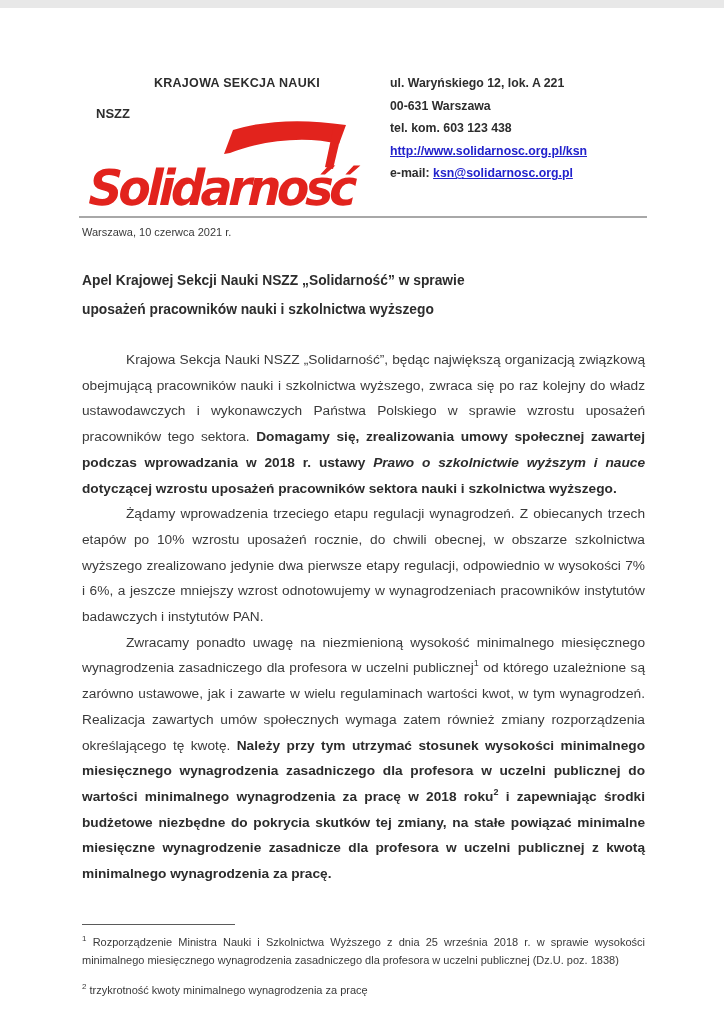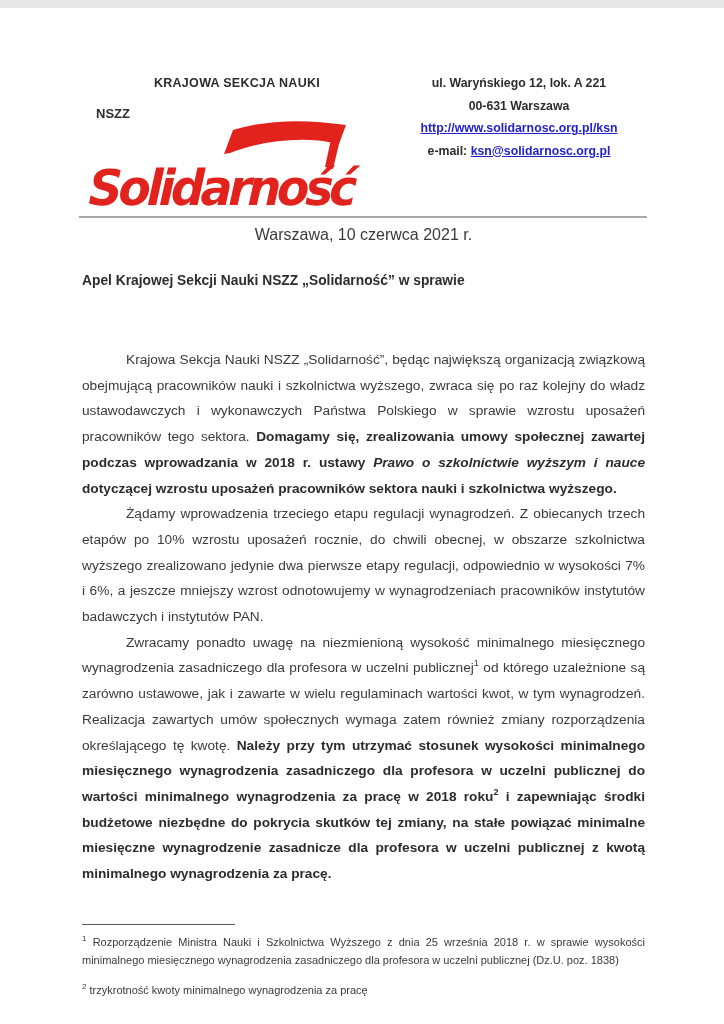--- a/index.html
+++ b/index.html
@@ -26,31 +26,31 @@
   .logo-flag { position: absolute; left: 132px; top: 6px; width: 135px; height: 52px; }
   .logo-text {
     position: absolute; left: 0; bottom: 0;
     font-family: "DejaVu Sans", sans-serif;
     font-size: 47px; font-weight: bold; font-style: italic;
     letter-spacing: -4px; line-height: 1; white-space: nowrap;
     transform: scaleY(1.05) skewX(-2deg); transform-origin: bottom left;
   }
   .contact {
     position: absolute; left: 390px; top: 64px; width: 258px;
-    text-align: center; font-weight: bold; font-size: 12.3px;
+    font-weight: bold; font-size: 12.3px;
     line-height: 22.6px; color: #2d2d2d;
   }
   .contact a { text-decoration: underline; font-weight: bold; }
   .rule {
     position: absolute; left: 79px; top: 208px; width: 568px;
     height: 2px; background: #a8a8a8;
   }
   .dateline {
     position: absolute; left: 82px; top: 218px; width: 563px;
-    text-align: center; font-size: 16px; color: #3a3a3a;
+    text-align: left; font-size: 11px; color: #3a3a3a;
   }
   .title {
     position: absolute; left: 82px; top: 259px; width: 563px;
     font-weight: bold; font-size: 13.8px;
     line-height: 28.5px; color: #2d2d2d;
   }
   .body-text {
     position: absolute; left: 82px; top: 339px; width: 563px;
     font-size: 13.7px; line-height: 25.7px; text-align: justify;
   }
@@ -77,30 +77,32 @@
     <svg class="logo-flag" viewBox="0 0 135 52" aria-hidden="true">
       <path d="M4 36 L13 12 C42 3 80 0 126 7 L119 26 C84 17 40 23 10 35 Z" fill="#e2231d"></path>
       <path d="M114 7 L123 9 L113 51 L105 49 Z" fill="#e2231d"></path>
     </svg>
     <div class="logo-text" style="color: rgb(226, 35, 29);">Solidarność</div>
   </div>
 
   <div class="contact">
     <div>ul. Waryńskiego 12, lok. A 221</div>
     <div>00-631 Warszawa</div>
+    <div>tel. kom. 603 123 438</div>
     <div><a href="#" class="website-link" style="color: rgb(34, 34, 204);">http://www.solidarnosc.org.pl/ksn</a></div>
     <div><span>e-mail: </span><a href="#" class="email-link" style="color: rgb(34, 34, 204);">ksn@solidarnosc.org.pl</a></div>
   </div>
 
   <div class="rule"></div>
 
   <div class="dateline">Warszawa, 10 czerwca 2021 r.</div>
 
   <div class="title">
     <div>Apel Krajowej Sekcji Nauki NSZZ „Solidarność” w sprawie</div>
+    <div>uposażeń pracowników nauki i szkolnictwa wyższego</div>
   </div>
 
   <div class="body-text">
     <p><span>Krajowa Sekcja Nauki NSZZ „Solidarność”, będąc największą organizacją związkową obejmującą pracowników nauki i szkolnictwa wyższego, zwraca się po raz kolejny do władz ustawodawczych i wykonawczych Państwa Polskiego w sprawie wzrostu uposażeń pracowników tego sektora. </span><strong><span>Domagamy się, zrealizowania umowy społecznej zawartej podczas wprowadzania w 2018 r. ustawy </span><em>Prawo o szkolnictwie wyższym i nauce</em><span> dotyczącej wzrostu uposażeń pracowników sektora nauki i szkolnictwa wyższego.</span></strong></p>
     <p>Żądamy wprowadzenia trzeciego etapu regulacji wynagrodzeń. Z obiecanych trzech etapów po 10% wzrostu uposażeń rocznie, do chwili obecnej, w obszarze szkolnictwa wyższego zrealizowano jedynie dwa pierwsze etapy regulacji, odpowiednio w wysokości 7% i 6%, a jeszcze mniejszy wzrost odnotowujemy w wynagrodzeniach pracowników instytutów badawczych i instytutów PAN.</p>
     <p><span>Zwracamy ponadto uwagę na niezmienioną wysokość minimalnego miesięcznego wynagrodzenia zasadniczego dla profesora w uczelni publicznej</span><sup>1</sup><span> od którego uzależnione są zarówno ustawowe, jak i zawarte w wielu regulaminach wartości kwot, w tym wynagrodzeń. Realizacja zawartych umów społecznych wymaga zatem również zmiany rozporządzenia określającego tę kwotę. </span><strong><span>Należy przy tym utrzymać stosunek wysokości minimalnego miesięcznego wynagrodzenia zasadniczego dla profesora w uczelni publicznej do wartości minimalnego wynagrodzenia za pracę w 2018 roku</span><sup>2</sup><span> i zapewniając środki budżetowe niezbędne do pokrycia skutków tej zmiany, na stałe powiązać minimalne miesięczne wynagrodzenie zasadnicze dla profesora w uczelni publicznej z kwotą minimalnego wynagrodzenia za pracę.</span></strong></p>
   </div>
 
   <div class="footnotes">
     <div class="fn-rule"></div>

